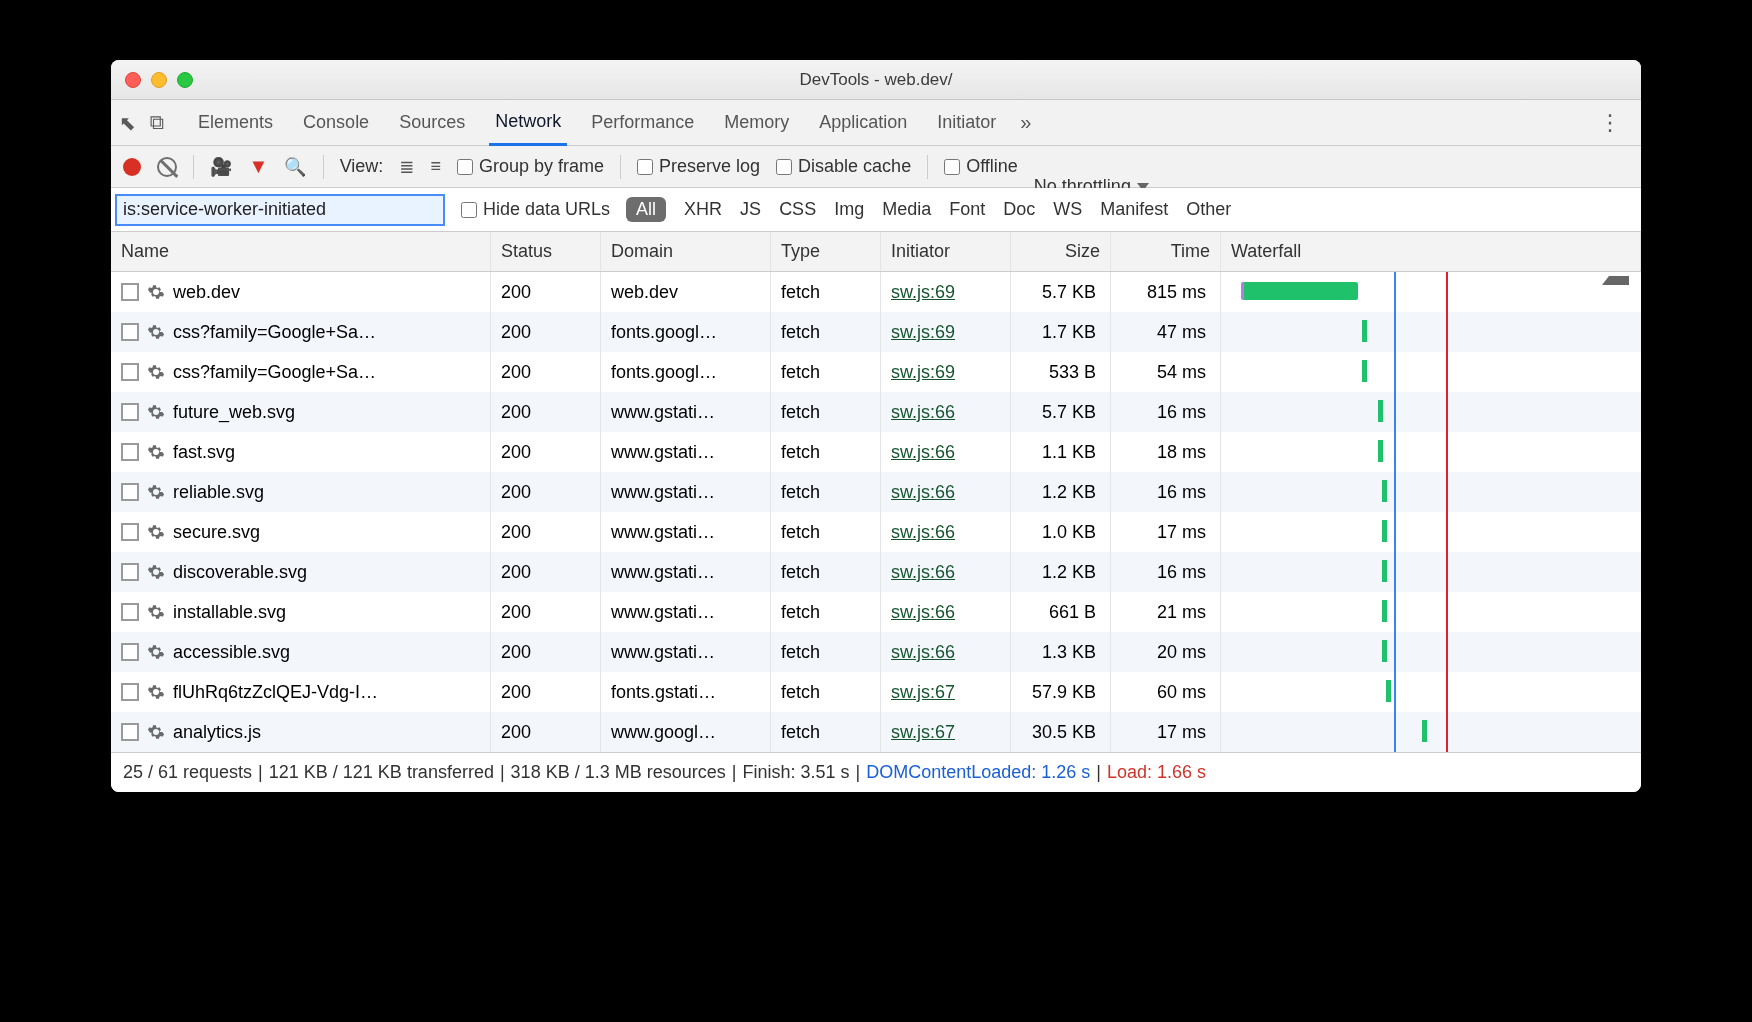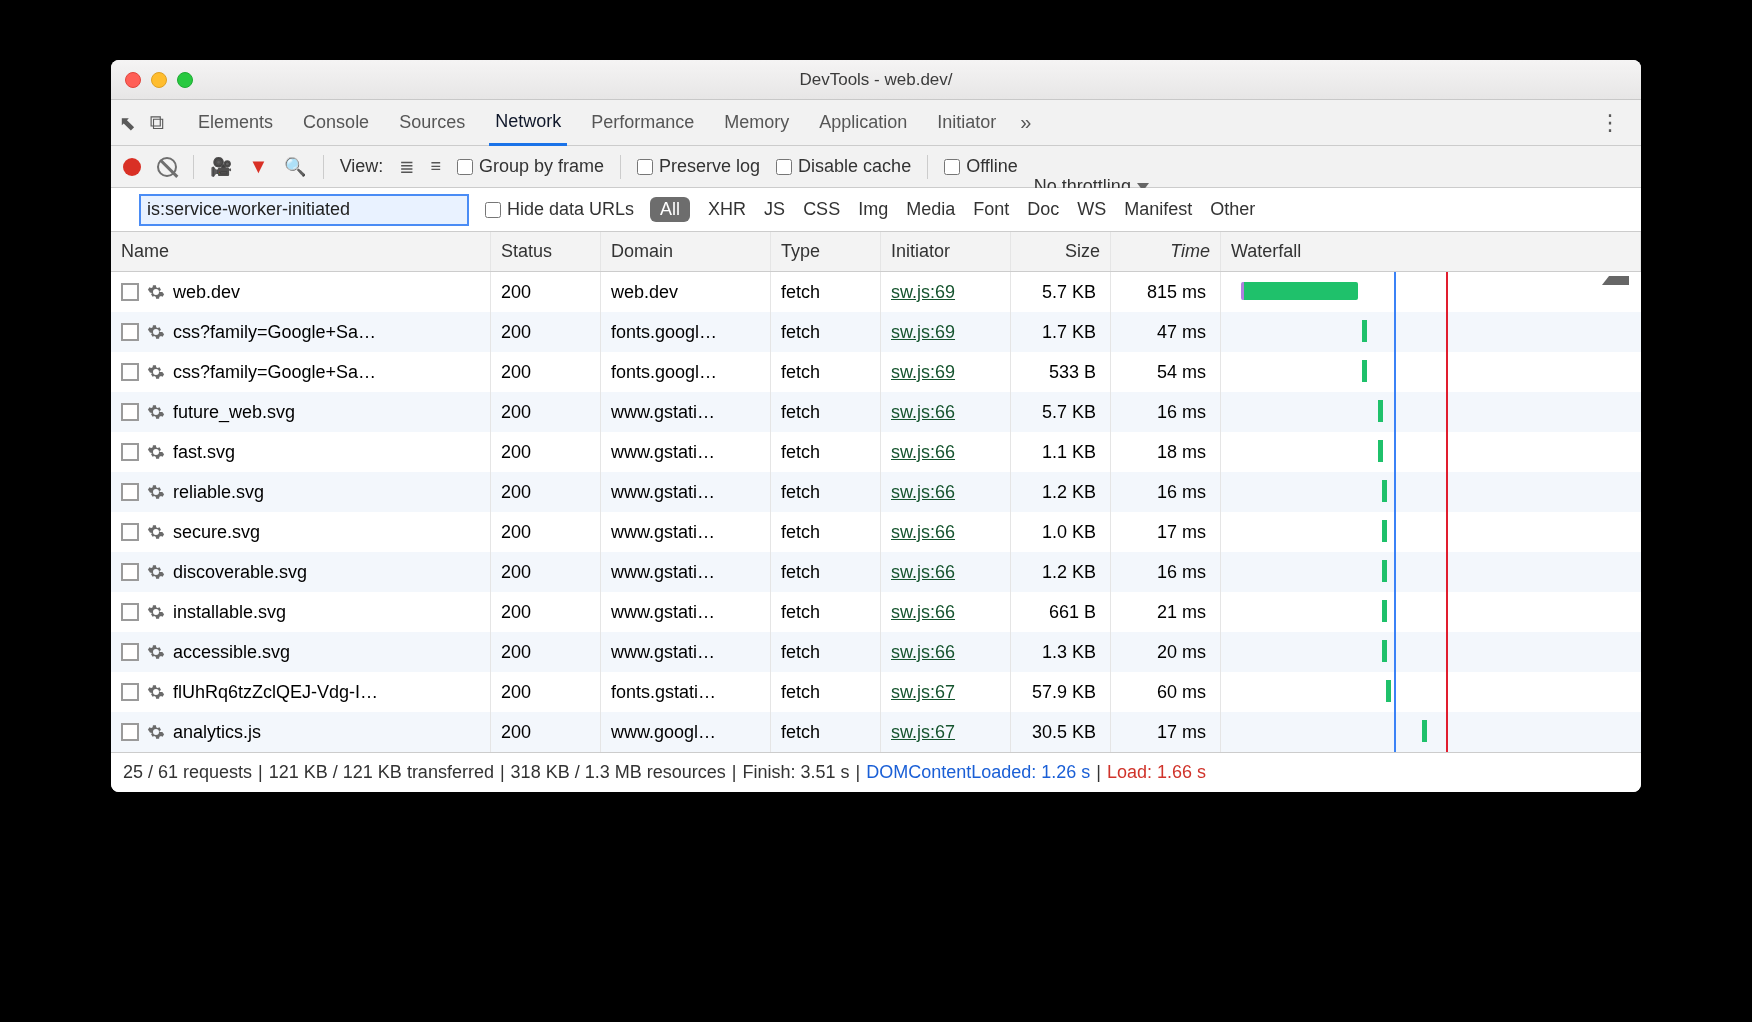--- a/index.html
+++ b/index.html
@@ -67,21 +67,21 @@
   }
   .funnel { color:#d93025; font-size:20px; }
   .toolbar label { display:flex; align-items:center; gap:6px; }
   .toolbar input[type=checkbox]{ width:16px; height:16px; }
   .toolbar .dropdown { display:flex; align-items:center; gap:6px;margin-top:40px; }
   .triangle { border-left:6px solid transparent; border-right:6px solid transparent; border-top:8px solid #666; }
 
   .filterbar {
     display:flex; align-items:center; height:44px;
     border-bottom:1px solid #ccc; background:#fff;
-    padding:0 28px; gap:16px; font-size:18px; color:#333;
+    padding:0 4px; gap:16px; font-size:18px; color:#333;
   }
   .filter-input {
     width:330px; height:32px; border:2px solid #4a8cf5;
     background:#e9f2ff; font-size:18px; padding:2px 6px; color:#222;
   }
   .pill {
     background:#6d6d6d; color:#fff; padding:2px 10px; border-radius:6px;
   }
   .ftype { color:#333; }
   .header-row, .data-row {
@@ -219,21 +219,21 @@
       </div>
   </div>
 
   <div class="header-row">
     <div>Name</div>
     <div>Status</div>
     <div>Domain</div>
     <div>Type</div>
     <div>Initiator</div>
     <div style="justify-content:flex-end;">Size</div>
-    <div style="justify-content:flex-end;font-style:italic;">Time</div>
+    <div style="justify-content:flex-end;">Time</div>
     <div>Waterfall</div>
     <div class="sort-tri"></div>
   </div>
 
   <div class="tbody" id="tbody">
       <div class="data-row">
         <div class="namecell">
        <div class="chk"></div>
        <div class="gear"><svg viewBox="0 0 24 24">
               <path d="M12 8a4 4 0 1 0 0 8 4 4 0 0 0 0-8zm9 4a7 7 0 0 1-.1 1.2l2 1.6-2 3.4-2.4-1a7 7 0 0 1-2 1.2l-.4 2.6h-4l-.4-2.6a7 7 0 0 1-2-1.2l-2.4 1-2-3.4 2-1.6A7 7 0 0 1 3 12a7 7 0 0 1 .1-1.2l-2-1.6 2-3.4 2.4 1a7 7 0 0 1 2-1.2L7.9 3h4l.4 2.6a7 7 0 0 1 2 1.2l2.4-1 2 3.4-2 1.6c.1.4.1.8.1 1.2z"></path>

